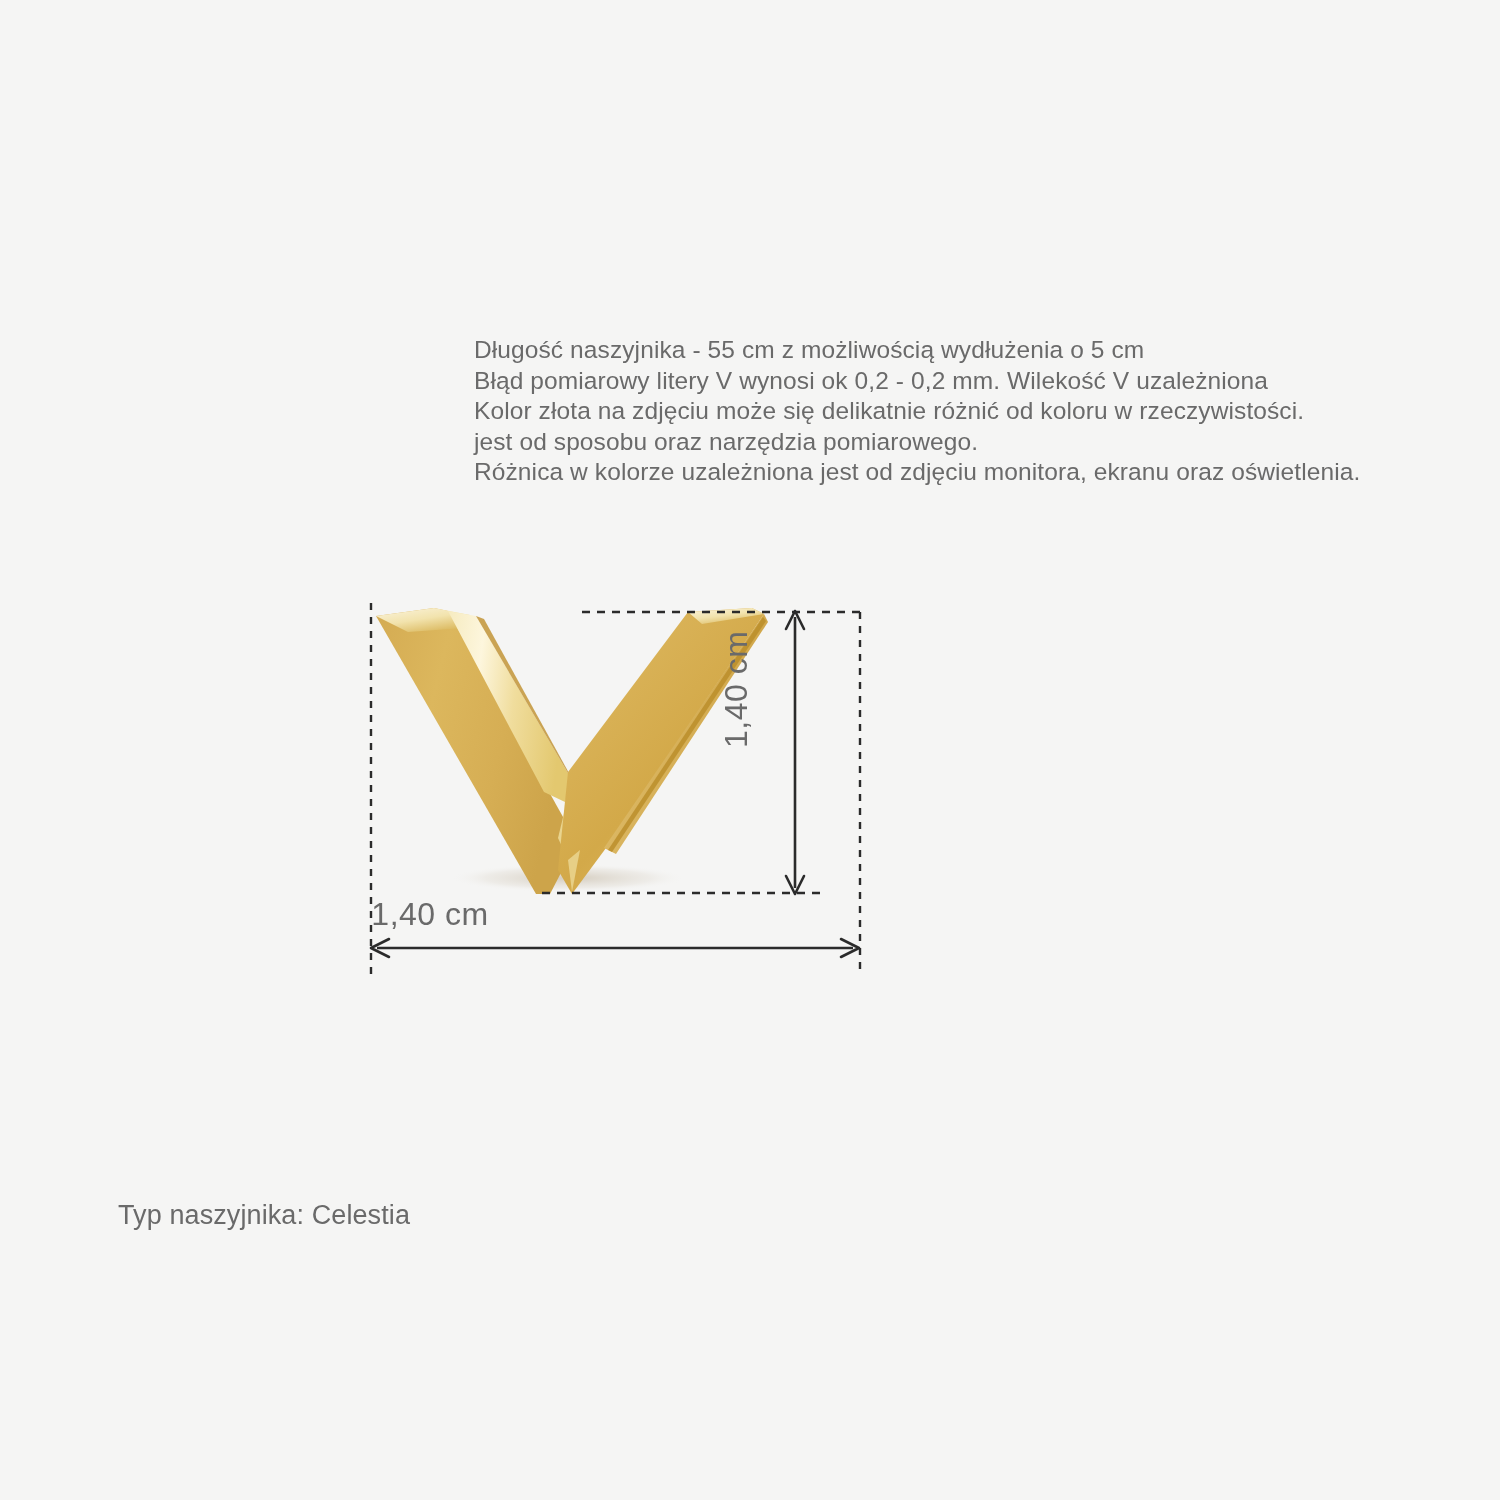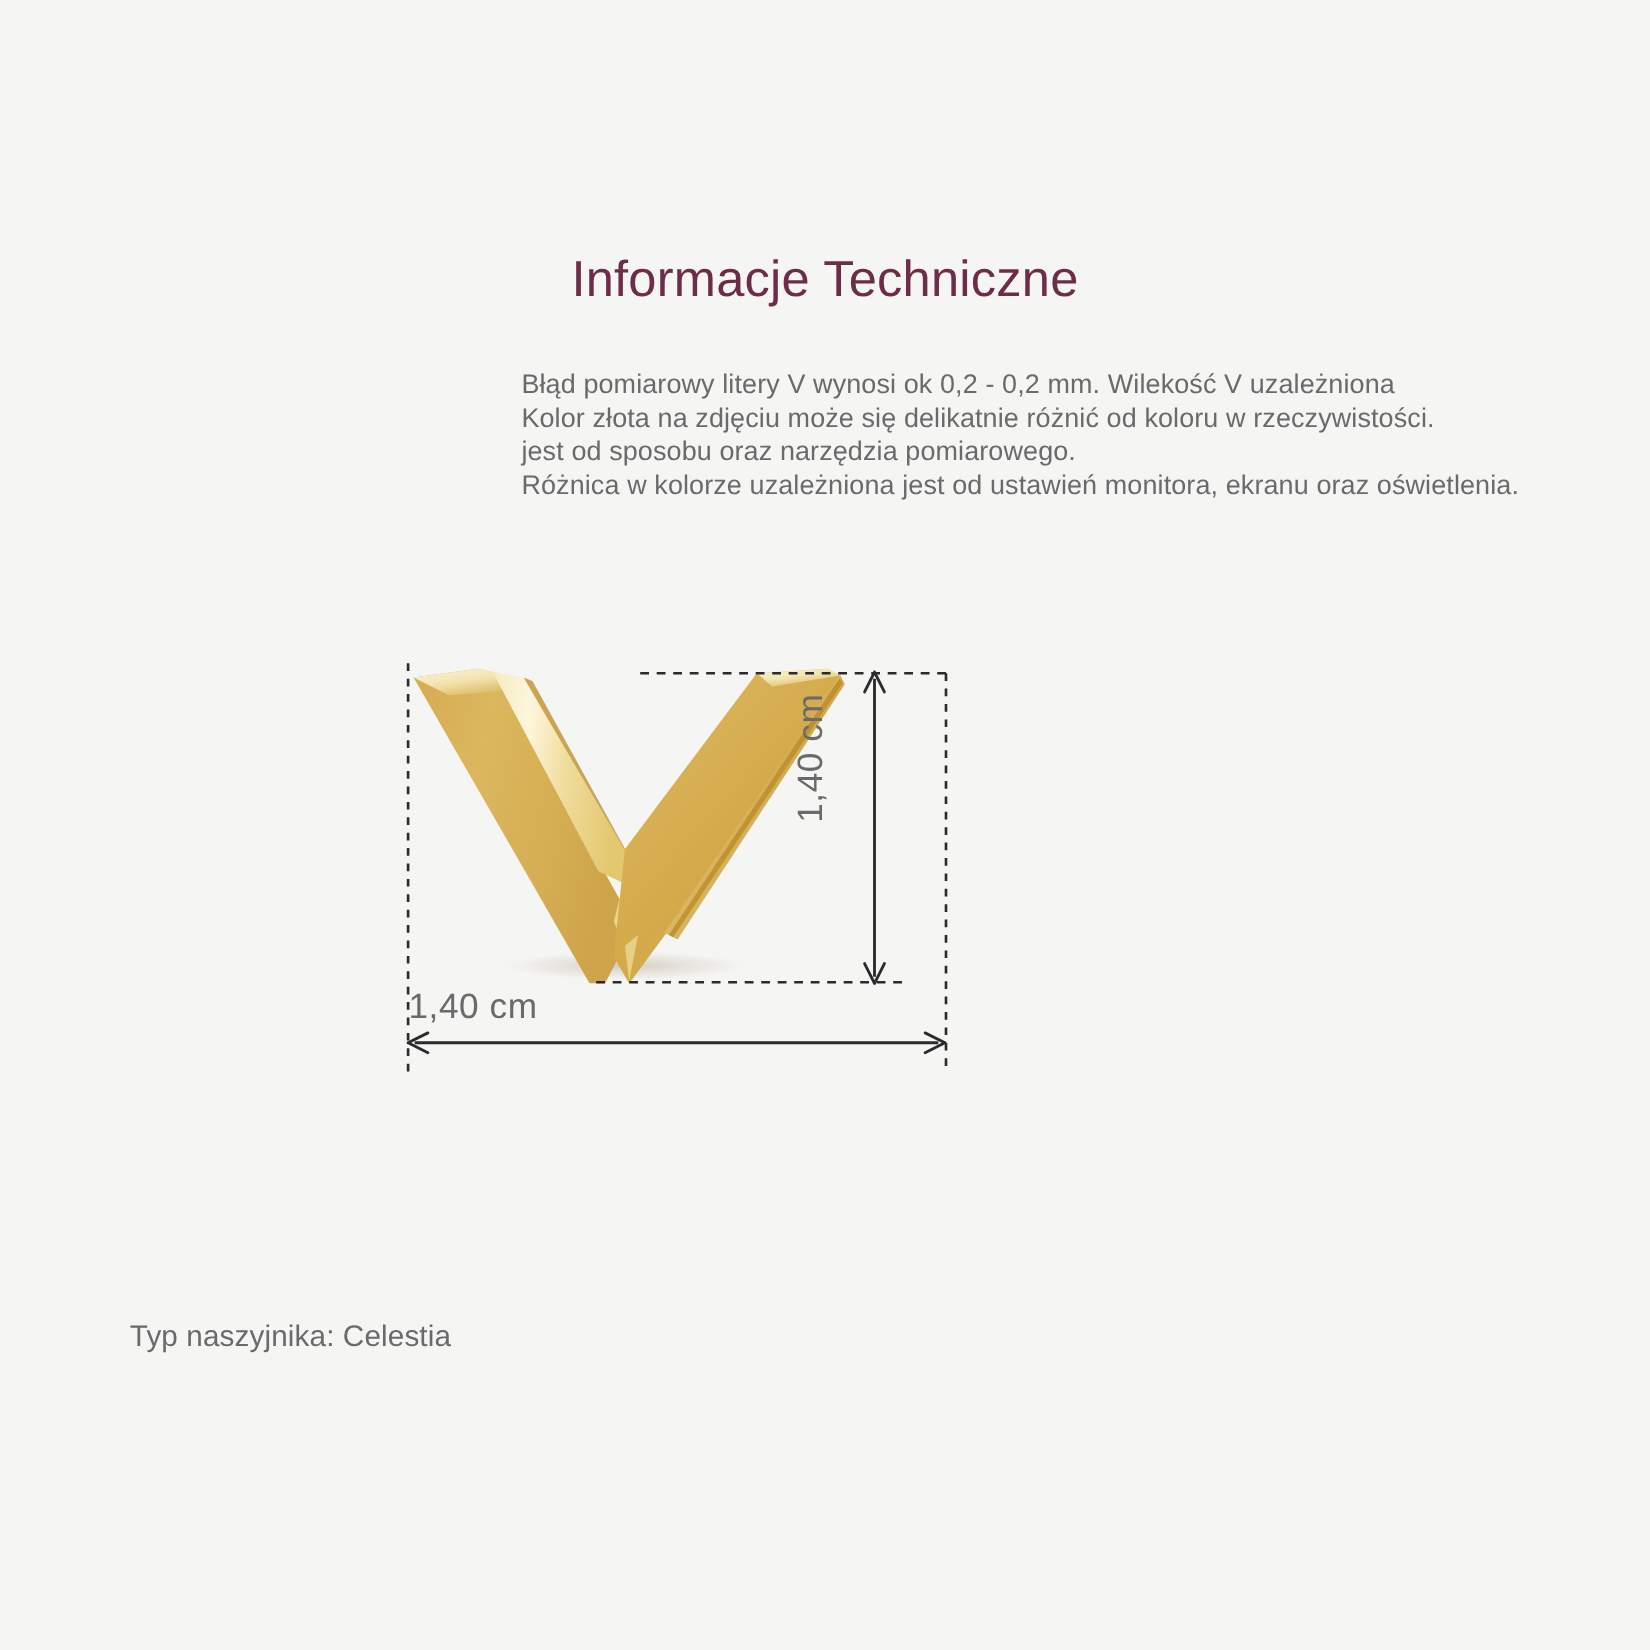--- a/index.html
+++ b/index.html
@@ -129,27 +129,27 @@
     letter-spacing: 0.1px;
   }
   .footer-left  { left: 118px;  top: 0; }
   .footer-right { left: 718px;  top: 0; }
 </style>
 </head>
 <body>
 
 <div id="page">
 
-  <h1 class="title">Informacje Techniczne</h1>
 
   <div class="spec-block">
+    <span class="spec-line">Długość naszyjnika - 55 cm z możliwością wydłużenia o 5 cm</span>
     <span class="spec-line">Błąd pomiarowy litery V wynosi ok 0,2 - 0,2 mm. Wilekość V uzależniona</span>
     <span class="spec-line">Kolor złota na zdjęciu może się delikatnie różnić od koloru w rzeczywistości.</span>
     <span class="spec-line">jest od sposobu oraz narzędzia pomiarowego.</span>
-    <span class="spec-line">Różnica w kolorze uzależniona jest od ustawień monitora, ekranu oraz oświetlenia.</span>
+    <span class="spec-line">Różnica w kolorze uzależniona jest od zdjęciu monitora, ekranu oraz oświetlenia.</span>
   </div>
 
   <div class="figure">
 
     <div class="photo">
       <svg class="vshape" viewBox="0 0 400 292" xmlns="http://www.w3.org/2000/svg">
         <defs>
           <linearGradient id="leftFace" x1="0" y1="0" x2="1" y2="0.35">
             <stop offset="0%" stop-color="#d4ab52"></stop>
             <stop offset="35%" stop-color="#dcb75d"></stop>

